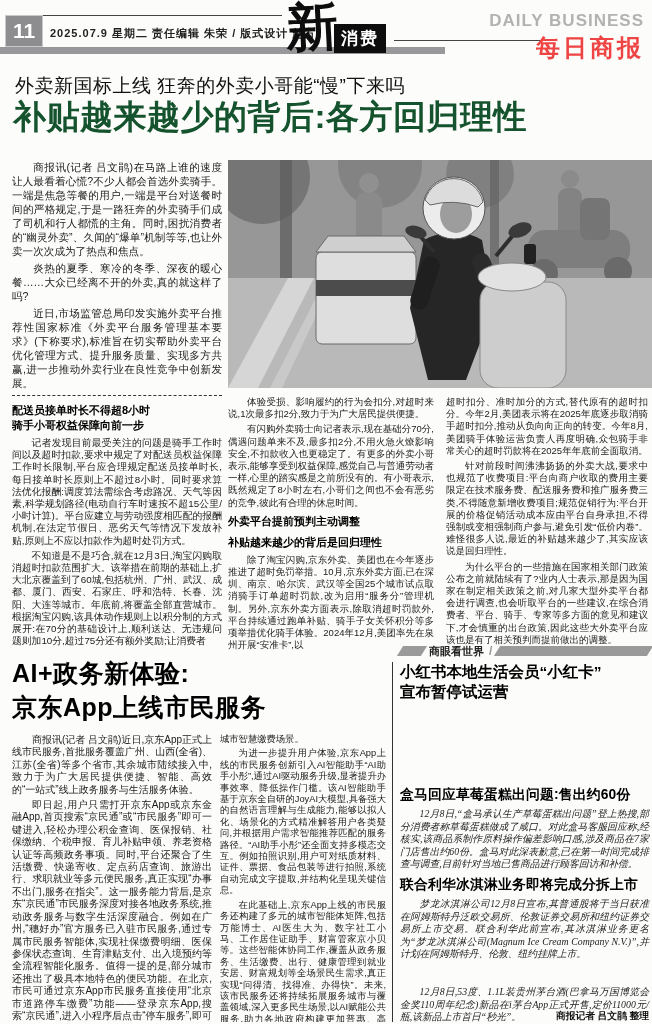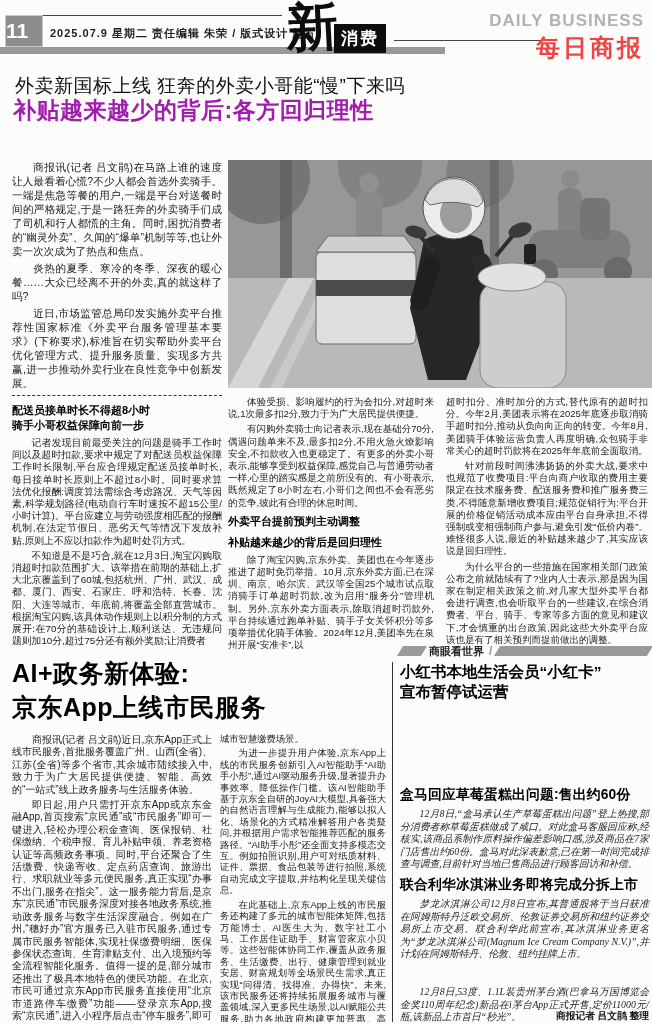--- a/index.html
+++ b/index.html
@@ -1,35 +1,35 @@
 <!DOCTYPE html>
 <html><head>
 <meta charset="utf-8">
 <style>
   html,body{margin:0;padding:0;background:#e8e8e6;}
   .page{position:relative;width:652px;height:1024px;background:#fcfcfa;overflow:hidden;
         font-family:"Liberation Sans","DejaVu Sans",sans-serif;color:#1a1a1a;}
   
   .pagebox{position:absolute;left:5px;top:15px;width:36px;height:30px;background:#8d8d8f;
-           border:1px solid #c9c9c9;display:flex;align-items:center;justify-content:flex-start;
+           border:1px solid #c9c9c9;display:flex;align-items:center;justify-content:center;
            color:#fff;font-size:21px;font-weight:700;}
   .hdr-rule-a{position:absolute;left:30px;top:15px;width:252px;height:0;border-top:1.5px solid #444;}
   .hdr-rule-b{position:absolute;left:394px;top:40px;width:160px;height:0;border-top:1.5px solid #444;}
   .dateline{position:absolute;left:50px;top:26px;font-size:11px;font-weight:700;color:#222;letter-spacing:1px;}
   .thickbar{position:absolute;left:0;top:47px;width:445px;height:7px;background:#98989a;}
   .logo-xin{position:absolute;left:286px;top:0px;font-family:"Liberation Serif","DejaVu Serif",serif;
             font-size:52px;font-weight:700;color:#0d0d0d;transform:rotate(-3deg);line-height:56px;}
   .logo-box{position:absolute;left:334px;top:24px;background:#0d0d0d;color:#fff;font-size:17px;
             font-weight:700;padding:3px 7px;letter-spacing:2px;}
   .masthead{position:absolute;right:8px;top:3px;text-align:right;margin-top:8px;}
   .masthead-en{font-size:17px;font-weight:700;color:#b2b2b2;letter-spacing:1px;}
   .masthead-cn{font-family:"Liberation Serif","DejaVu Serif",serif;font-size:24px;font-weight:700;color:#ef4444;margin-top:1px;letter-spacing:3px;}
   
   .kicker{position:absolute;left:15px;top:73px;font-size:19px;color:#111;letter-spacing:0.5px;}
-  .headline{position:absolute;left:13px;top:95px;width:636px;font-size:23px;font-weight:700;color:#a21caf;letter-spacing:0.5px;}
+  .headline{position:absolute;left:13px;top:95px;width:636px;font-size:33px;font-weight:700;color:#14532d;letter-spacing:0.5px;}
   
   .lead-col1{position:absolute;left:12px;top:160px;width:210px;height:502px;overflow:hidden;}
   .lead-photo{position:absolute;left:228px;top:160px;width:424px;height:228px;}
   .lead-col2{position:absolute;left:228px;top:396px;width:206px;height:266px;overflow:hidden;}
   .lead-col3{position:absolute;left:446px;top:396px;width:202px;height:266px;overflow:hidden;}
   .p{margin:0 0 3px;text-indent:2em;text-align:justify;}
   .intro .p{font-size:10.6px;line-height:14px;}
   .colbody{font-size:9.8px;line-height:12.2px;}
   .lead-col2 .p,.lead-col3 .p{font-size:9.5px;line-height:12.2px;}
   .dash-sep{border-top:1.5px dashed #333;margin:5px 0 7px;}

